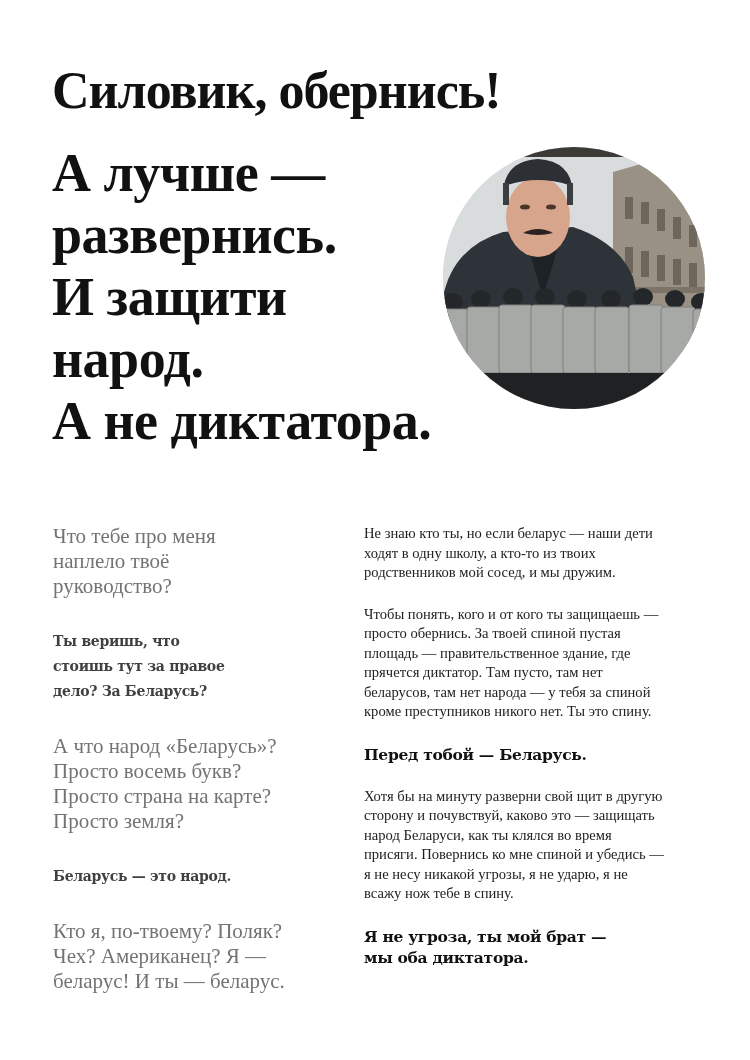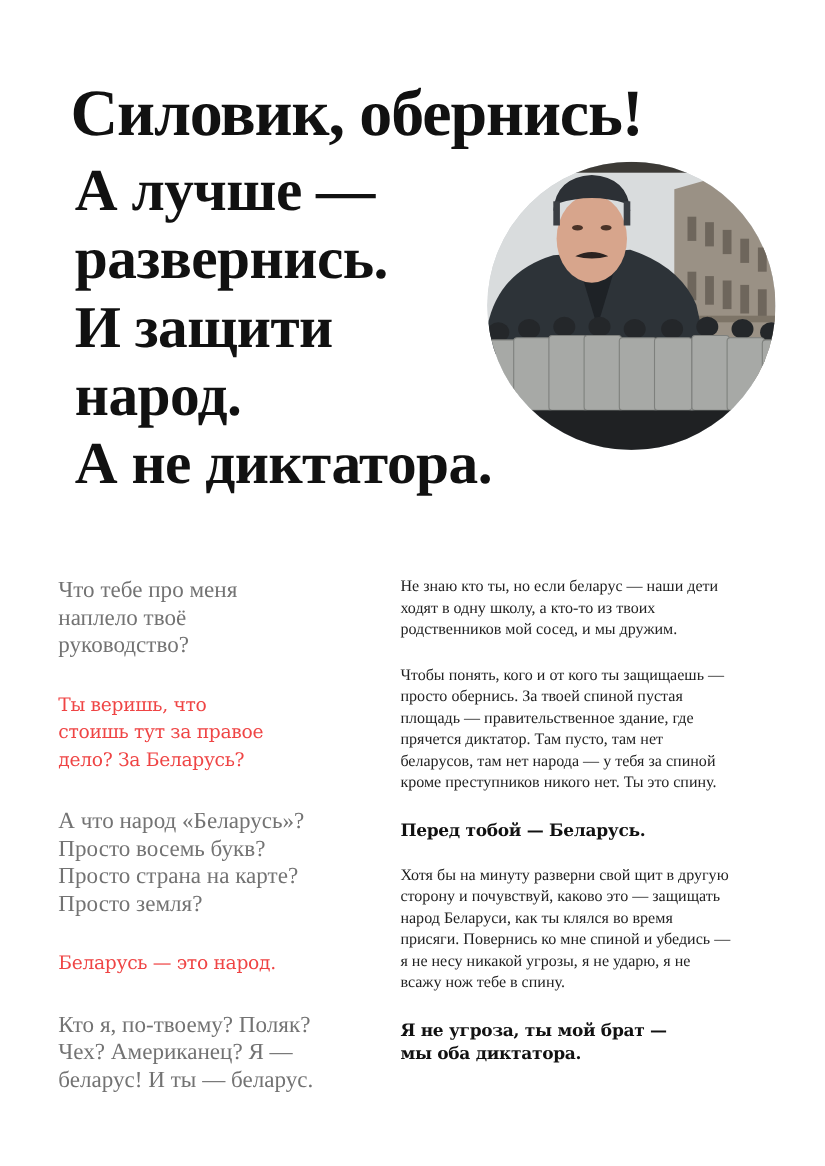--- a/index.html
+++ b/index.html
@@ -1,25 +1,25 @@
 <!DOCTYPE html>
 <html><head>
   <meta charset="utf-8">
   <style>
     html, body { margin: 0; padding: 0; background: #ffffff; }
     body { width: 750px; height: 1060px; position: relative; overflow: hidden; color: #111111; font-family: "DejaVu Serif", serif; }
-    .headline1 { position: absolute; left: 52px; top: 56px; font-family: "Liberation Serif", serif; font-weight: bold; font-size: 60px; line-height: 70px; letter-spacing: -1px; margin: 12px; white-space: nowrap; }
+    .headline1 { position: absolute; left: 52px; top: 56px; font-family: "Liberation Serif", serif; font-weight: bold; font-size: 52px; line-height: 70px; letter-spacing: -1px; margin: 0; white-space: nowrap; }
     .headline2 { position: absolute; left: 52px; top: 142px; font-family: "Liberation Serif", serif; font-weight: bold; font-size: 54px; line-height: 62px; letter-spacing: -0.5px; margin: 0; }
-    .headline2 div { white-space: nowrap; margin-left: 16px; }
+    .headline2 div { white-space: nowrap; }
     .photo { position: absolute; left: 443px; top: 147px; width: 262px; height: 262px; border-radius: 50%; overflow: hidden; background: #cfd3d6; }
     .photo svg { display: block; }
     .col-left { position: absolute; left: 53px; top: 524px; width: 290px; }
     .col-right { position: absolute; left: 364px; top: 524px; width: 350px; }
     .lp { font-family: "Liberation Serif", serif; font-size: 21px; line-height: 25px; margin: 0 0 30px 0; color: #737373; }
-    .lb { font-family: "DejaVu Serif", serif; font-weight: normal; font-size: 17px; line-height: 25px; margin: 0 0 30px 0; color: #ef4444; letter-spacing: -0.3px; }
+    .lb { font-family: "DejaVu Serif", serif; font-weight: bold; font-size: 14px; line-height: 25px; margin: 0 0 30px 0; color: #404040; letter-spacing: -0.3px; }
     .rp { font-family: "Liberation Serif", serif; font-size: 14.6px; line-height: 19.5px; margin: 0 0 22px 0; color: #222; }
     .rb { font-family: "DejaVu Serif", serif; font-weight: bold; font-size: 15.5px; line-height: 21px; margin: 0 0 22px 0; color: #111; letter-spacing: -0.3px; }
     .line { display: block; white-space: nowrap; }
   </style>
 </head>
 <body>
 
 <h1 class="headline1">Силовик, обернись!</h1>
 
 <div class="headline2">

